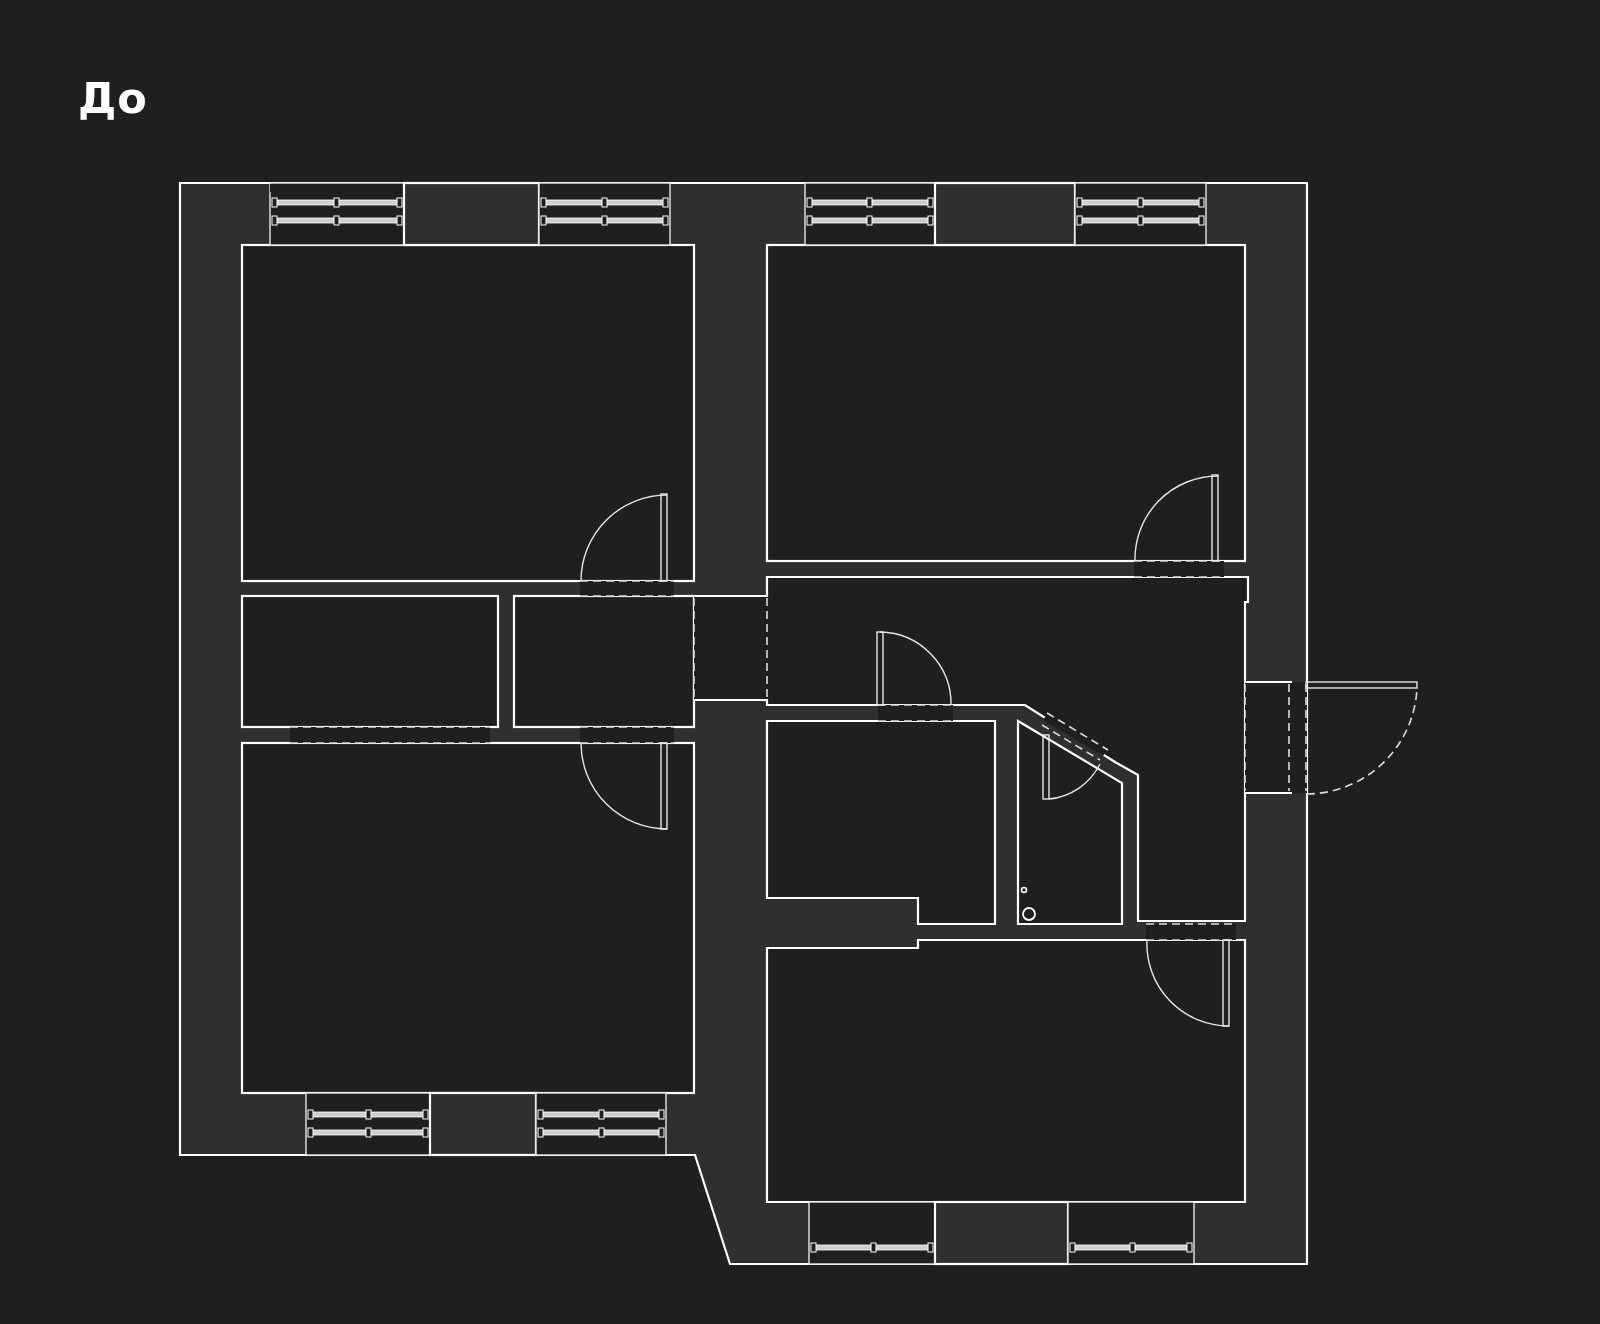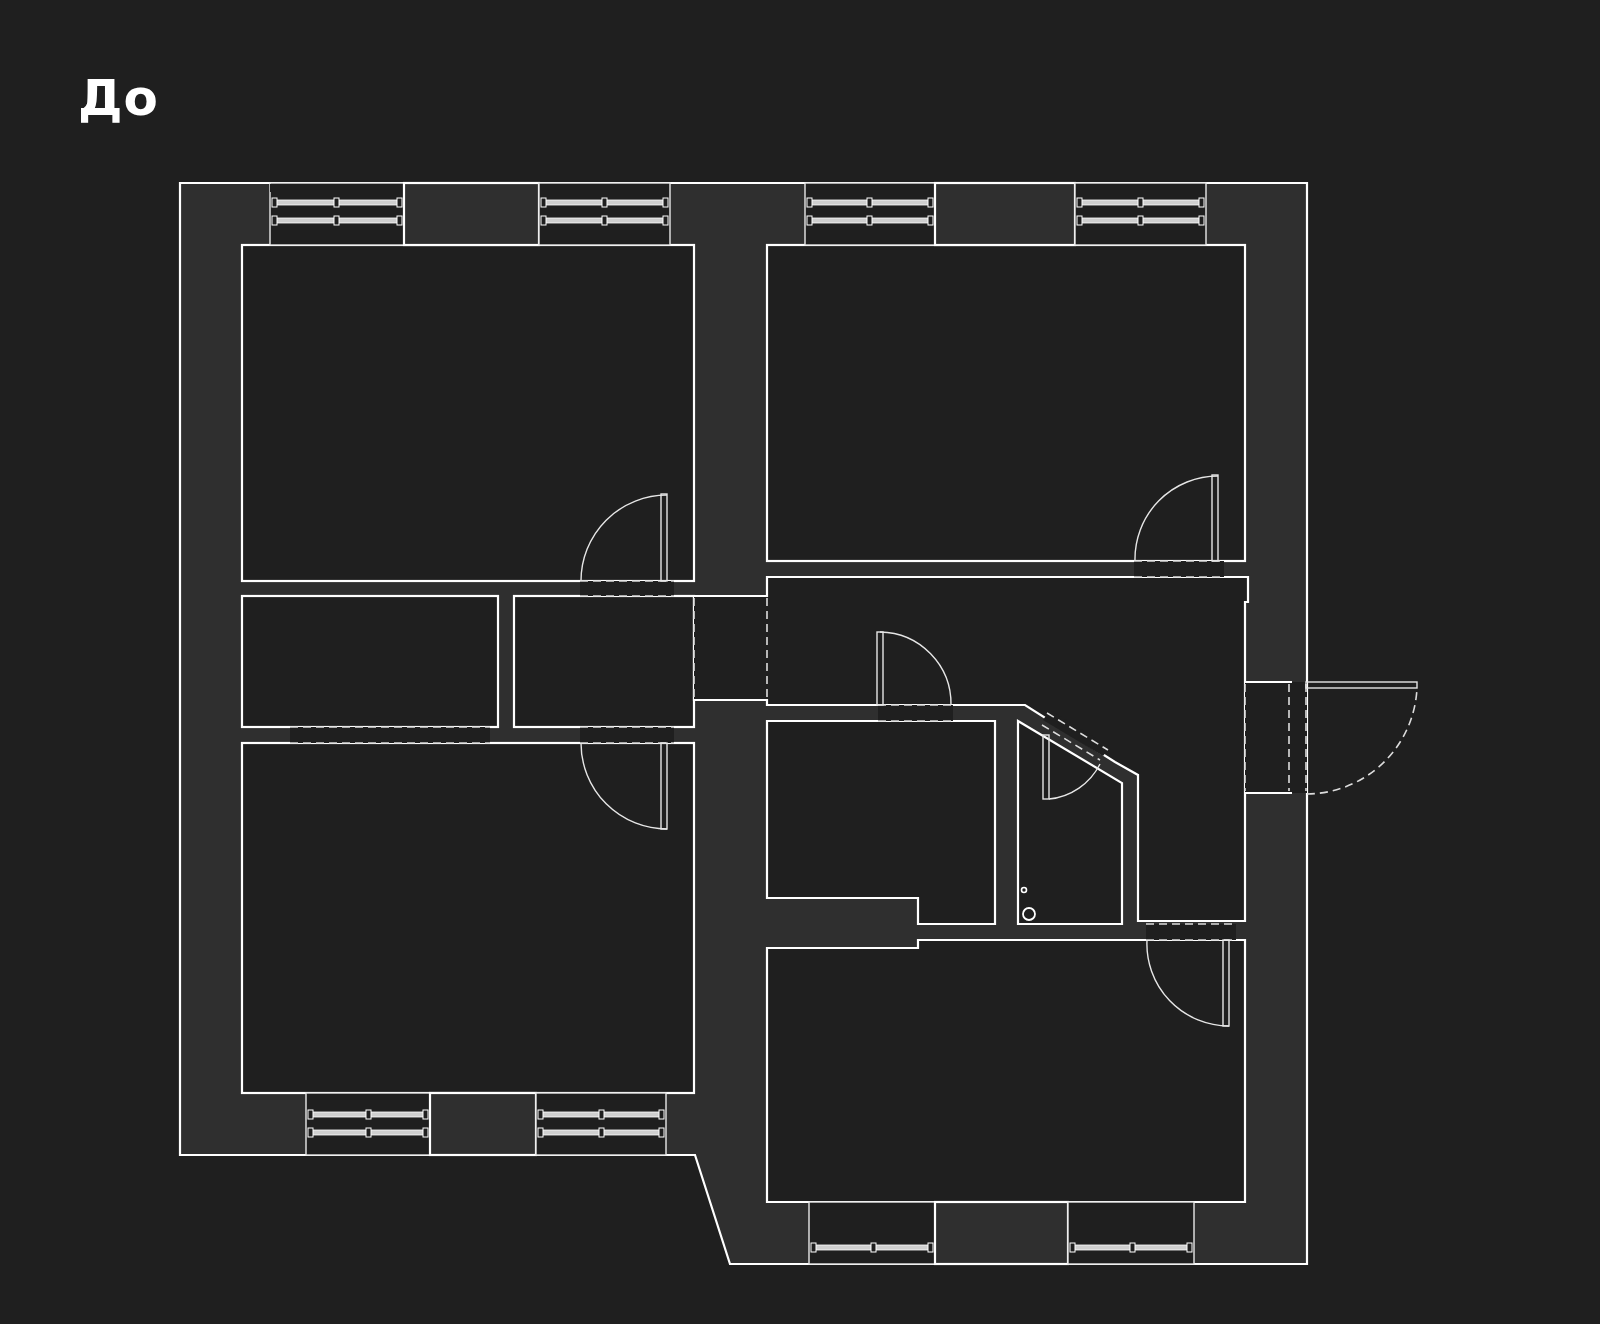--- a/index.html
+++ b/index.html
@@ -1,17 +1,17 @@
 <!DOCTYPE html>
 <html><head>
 <meta charset="utf-8">
 <style>
   html, body { margin:0; padding:0; background:#1f1f1f; }
   body { width:1600px; height:1324px; position:relative; overflow:hidden; font-family:"DejaVu Sans", sans-serif; }
-  .title { position:absolute; left:78px; top:66px; color:#ffffff; font-family:"DejaVu Sans", sans-serif; font-weight:bold; font-size:50px; line-height:64px; letter-spacing:1px; }
+  .title { position:absolute; left:78px; top:66px; color:#ffffff; font-family:"DejaVu Sans", sans-serif; font-weight:bold; font-size:43px; line-height:64px; letter-spacing:1px; }
   svg.plan { position:absolute; left:0; top:0; }
   .wall { fill:#2f2f2f; stroke:#ffffff; stroke-width:2.2; stroke-linejoin:miter; }
   .room { fill:#1f1f1f; stroke:#ffffff; stroke-width:2.2; }
   .thin { fill:none; stroke:#e6e6e6; stroke-width:1.4; }
   .dash { fill:none; stroke:#dcdcdc; stroke-width:1.6; stroke-dasharray:8 5; }
   .sill { fill:#1f1f1f; stroke:#e8e8e8; stroke-width:1.4; }
   .rail { fill:#cfcfcf; stroke:#ffffff; stroke-width:0.8; }
   .jamb { fill:#1f1f1f; stroke:#ffffff; stroke-width:1; }
 </style>
 </head>

